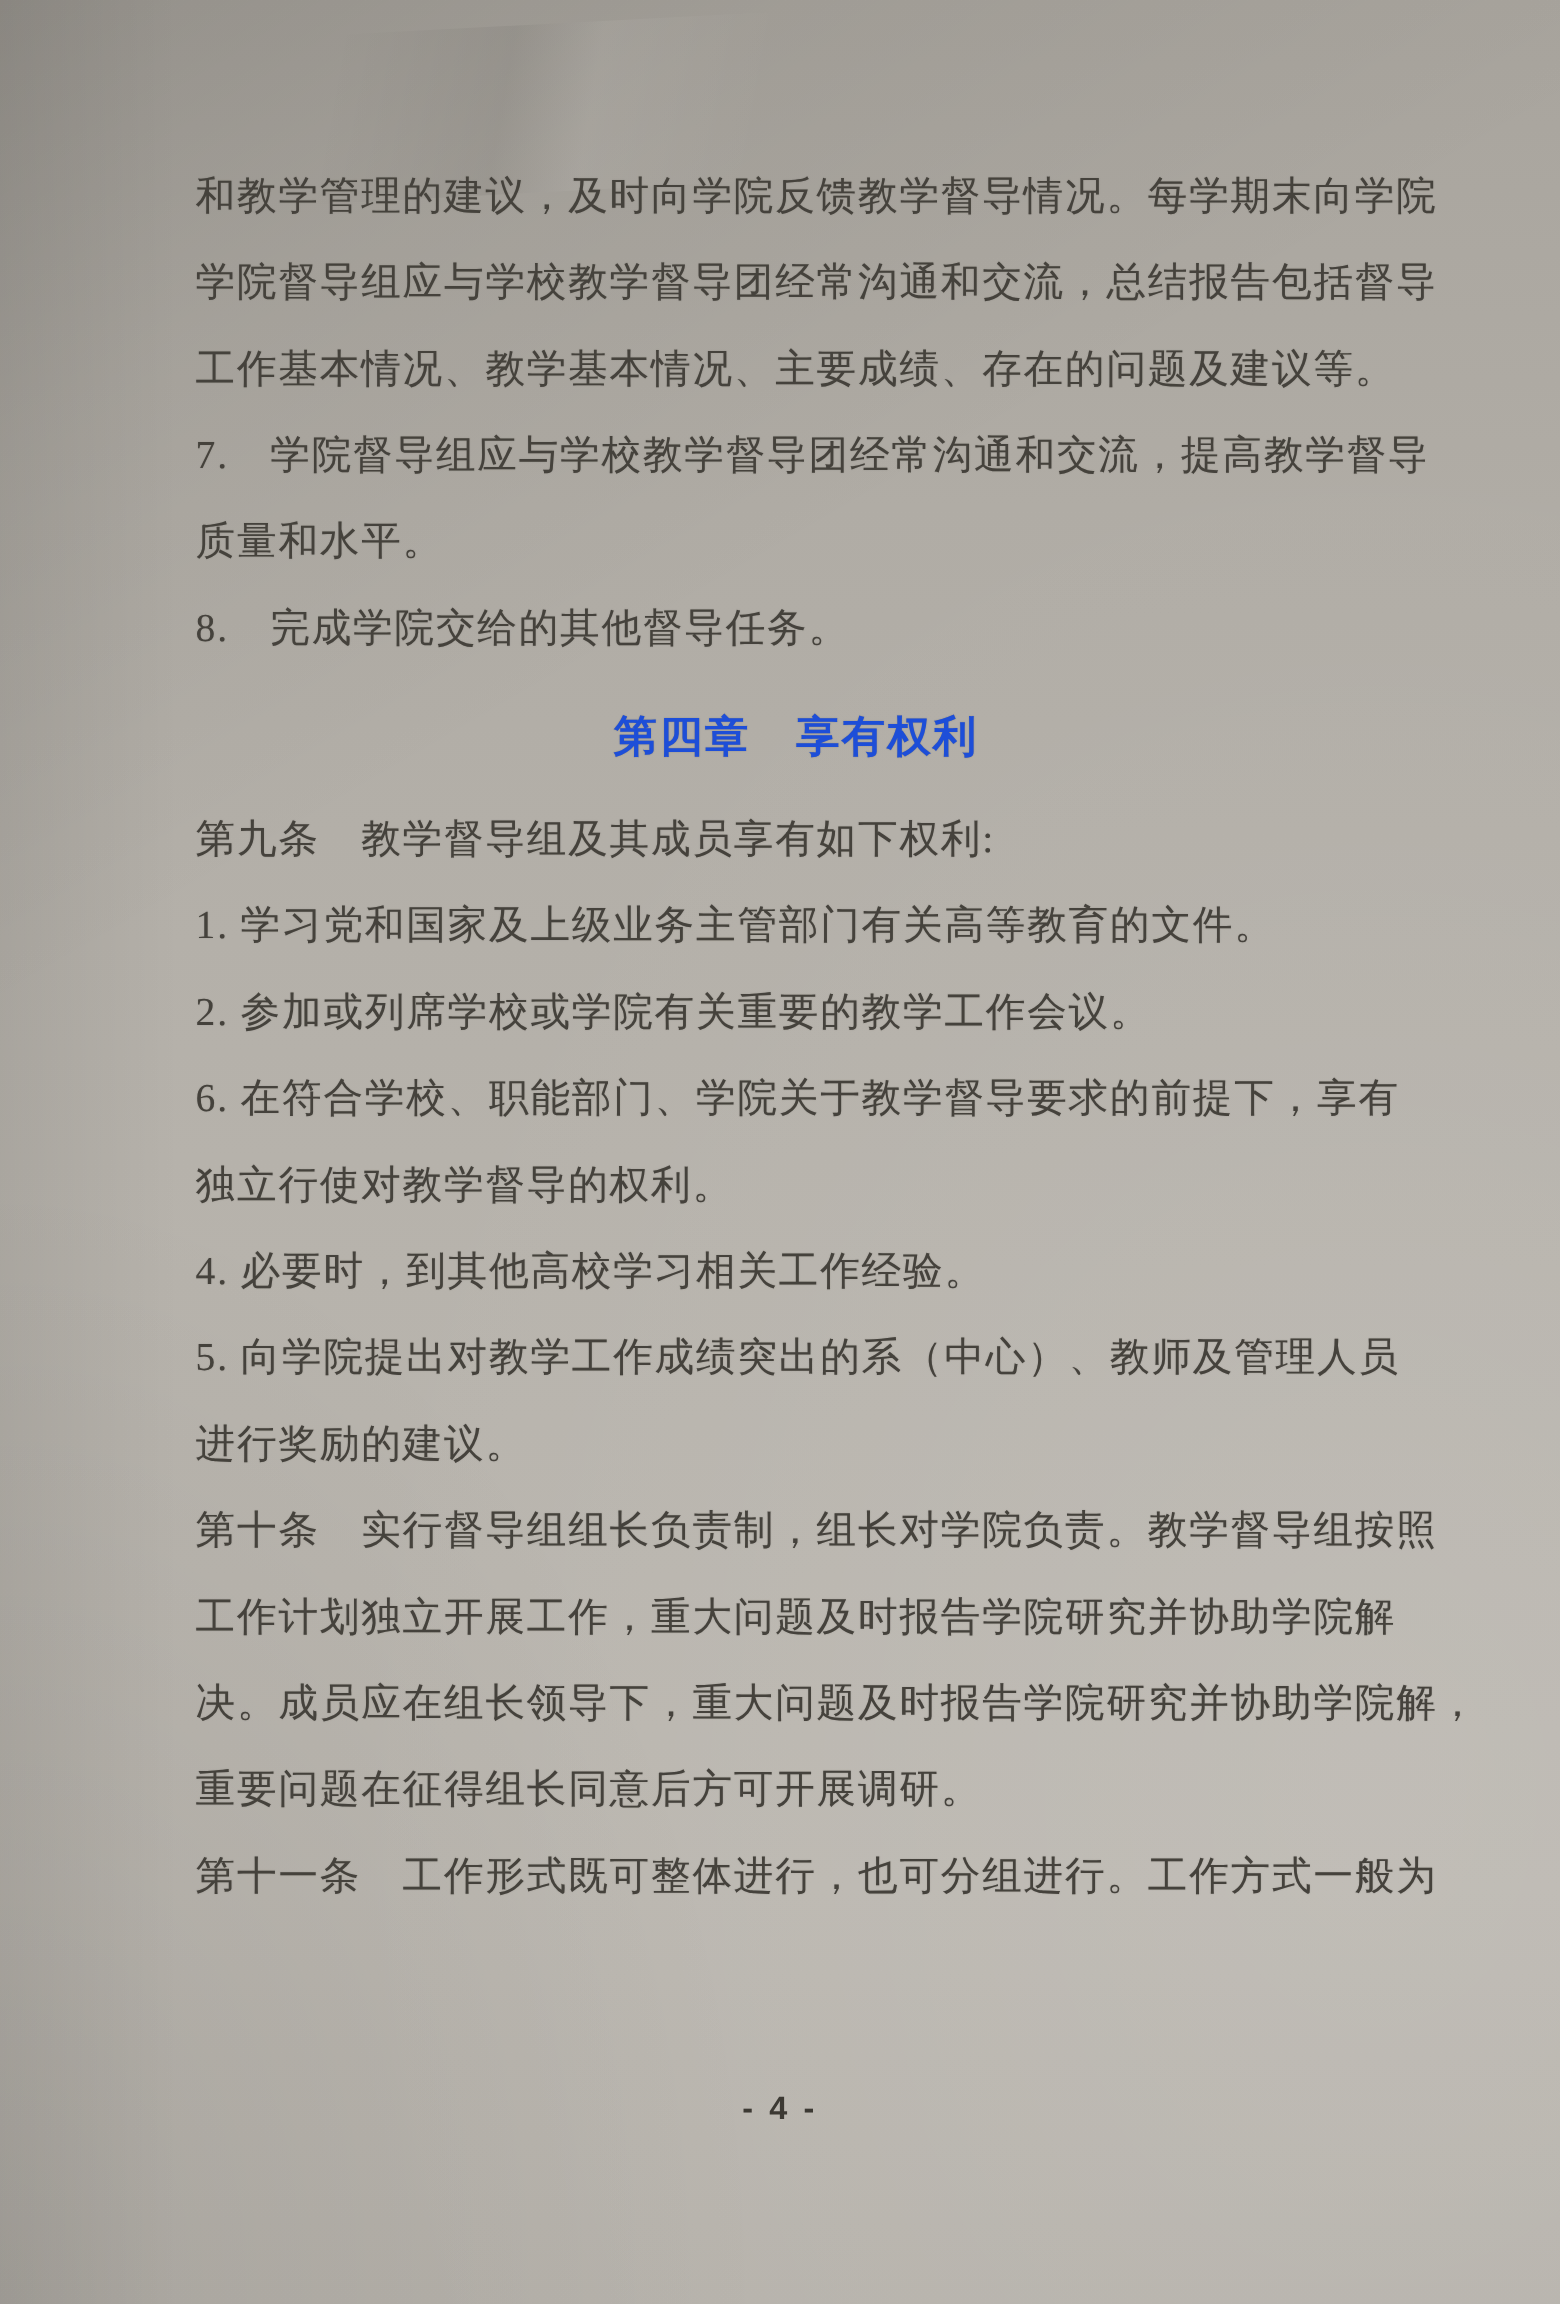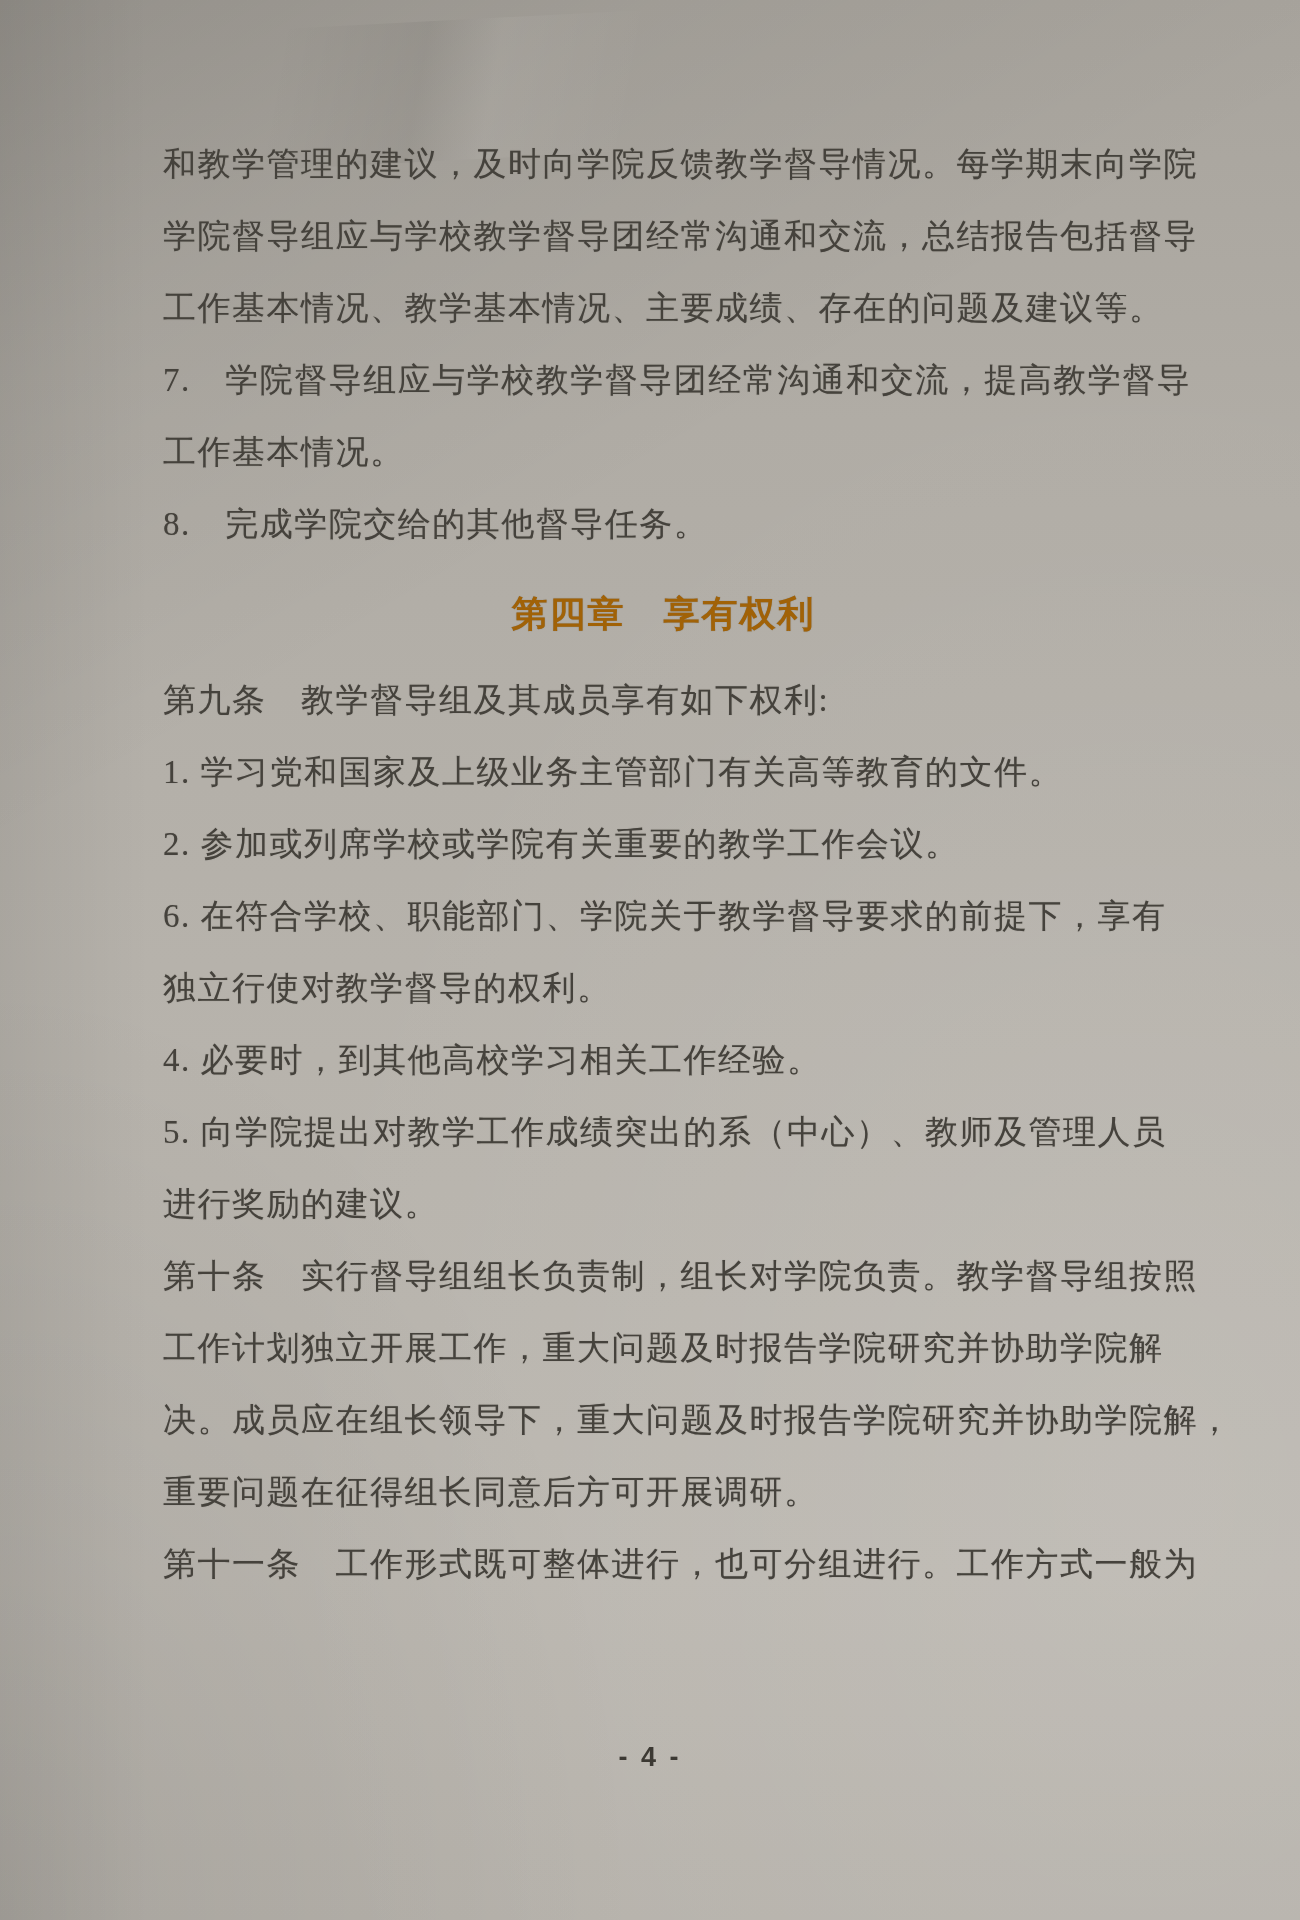--- a/index.html
+++ b/index.html
@@ -55,21 +55,21 @@
     white-space: pre;
     text-shadow: 0 0 1px rgba(70,66,60,0.35);
   }
   .heading {
     font-size: 36px;
     font-weight: bold;
     text-align: center;
     line-height: 72px;
     height: 72px;
     letter-spacing: 2px;
-    color: #a16207;
+    color: #1d4ed8;
     white-space: pre;
     text-shadow: 0 0 1px rgba(50,47,42,0.4);
     font-family: "Liberation Sans", "DejaVu Sans", sans-serif;
   }
   .heading-four { margin-top: 18px; margin-bottom: 14px; }
   .heading-five { margin-top: 22px; margin-bottom: 26px; }
   .page-footer {
     position: absolute;
     top: 1742px;
     left: 20px;
@@ -85,21 +85,21 @@
 </head>
 <body>
 
 <div class="paper"></div>
 
 <div class="content">
   <div class="line">和教学管理的建议，及时向学院反馈教学督导情况。每学期末向学院</div>
   <div class="line">学院督导组应与学校教学督导团经常沟通和交流，总结报告包括督导</div>
   <div class="line">工作基本情况、教学基本情况、主要成绩、存在的问题及建议等。</div>
   <div class="line">7.　学院督导组应与学校教学督导团经常沟通和交流，提高教学督导</div>
-  <div class="line">工作基本情况。</div>
+  <div class="line">质量和水平。</div>
   <div class="line">8.　完成学院交给的其他督导任务。</div>
 
   <div class="heading heading-four">第四章　享有权利</div>
 
   <div class="line">第九条　教学督导组及其成员享有如下权利:</div>
   <div class="line">1. 学习党和国家及上级业务主管部门有关高等教育的文件。</div>
   <div class="line">2. 参加或列席学校或学院有关重要的教学工作会议。</div>
   <div class="line">6. 在符合学校、职能部门、学院关于教学督导要求的前提下，享有</div>
   <div class="line">独立行使对教学督导的权利。</div>
   <div class="line">4. 必要时，到其他高校学习相关工作经验。</div>

